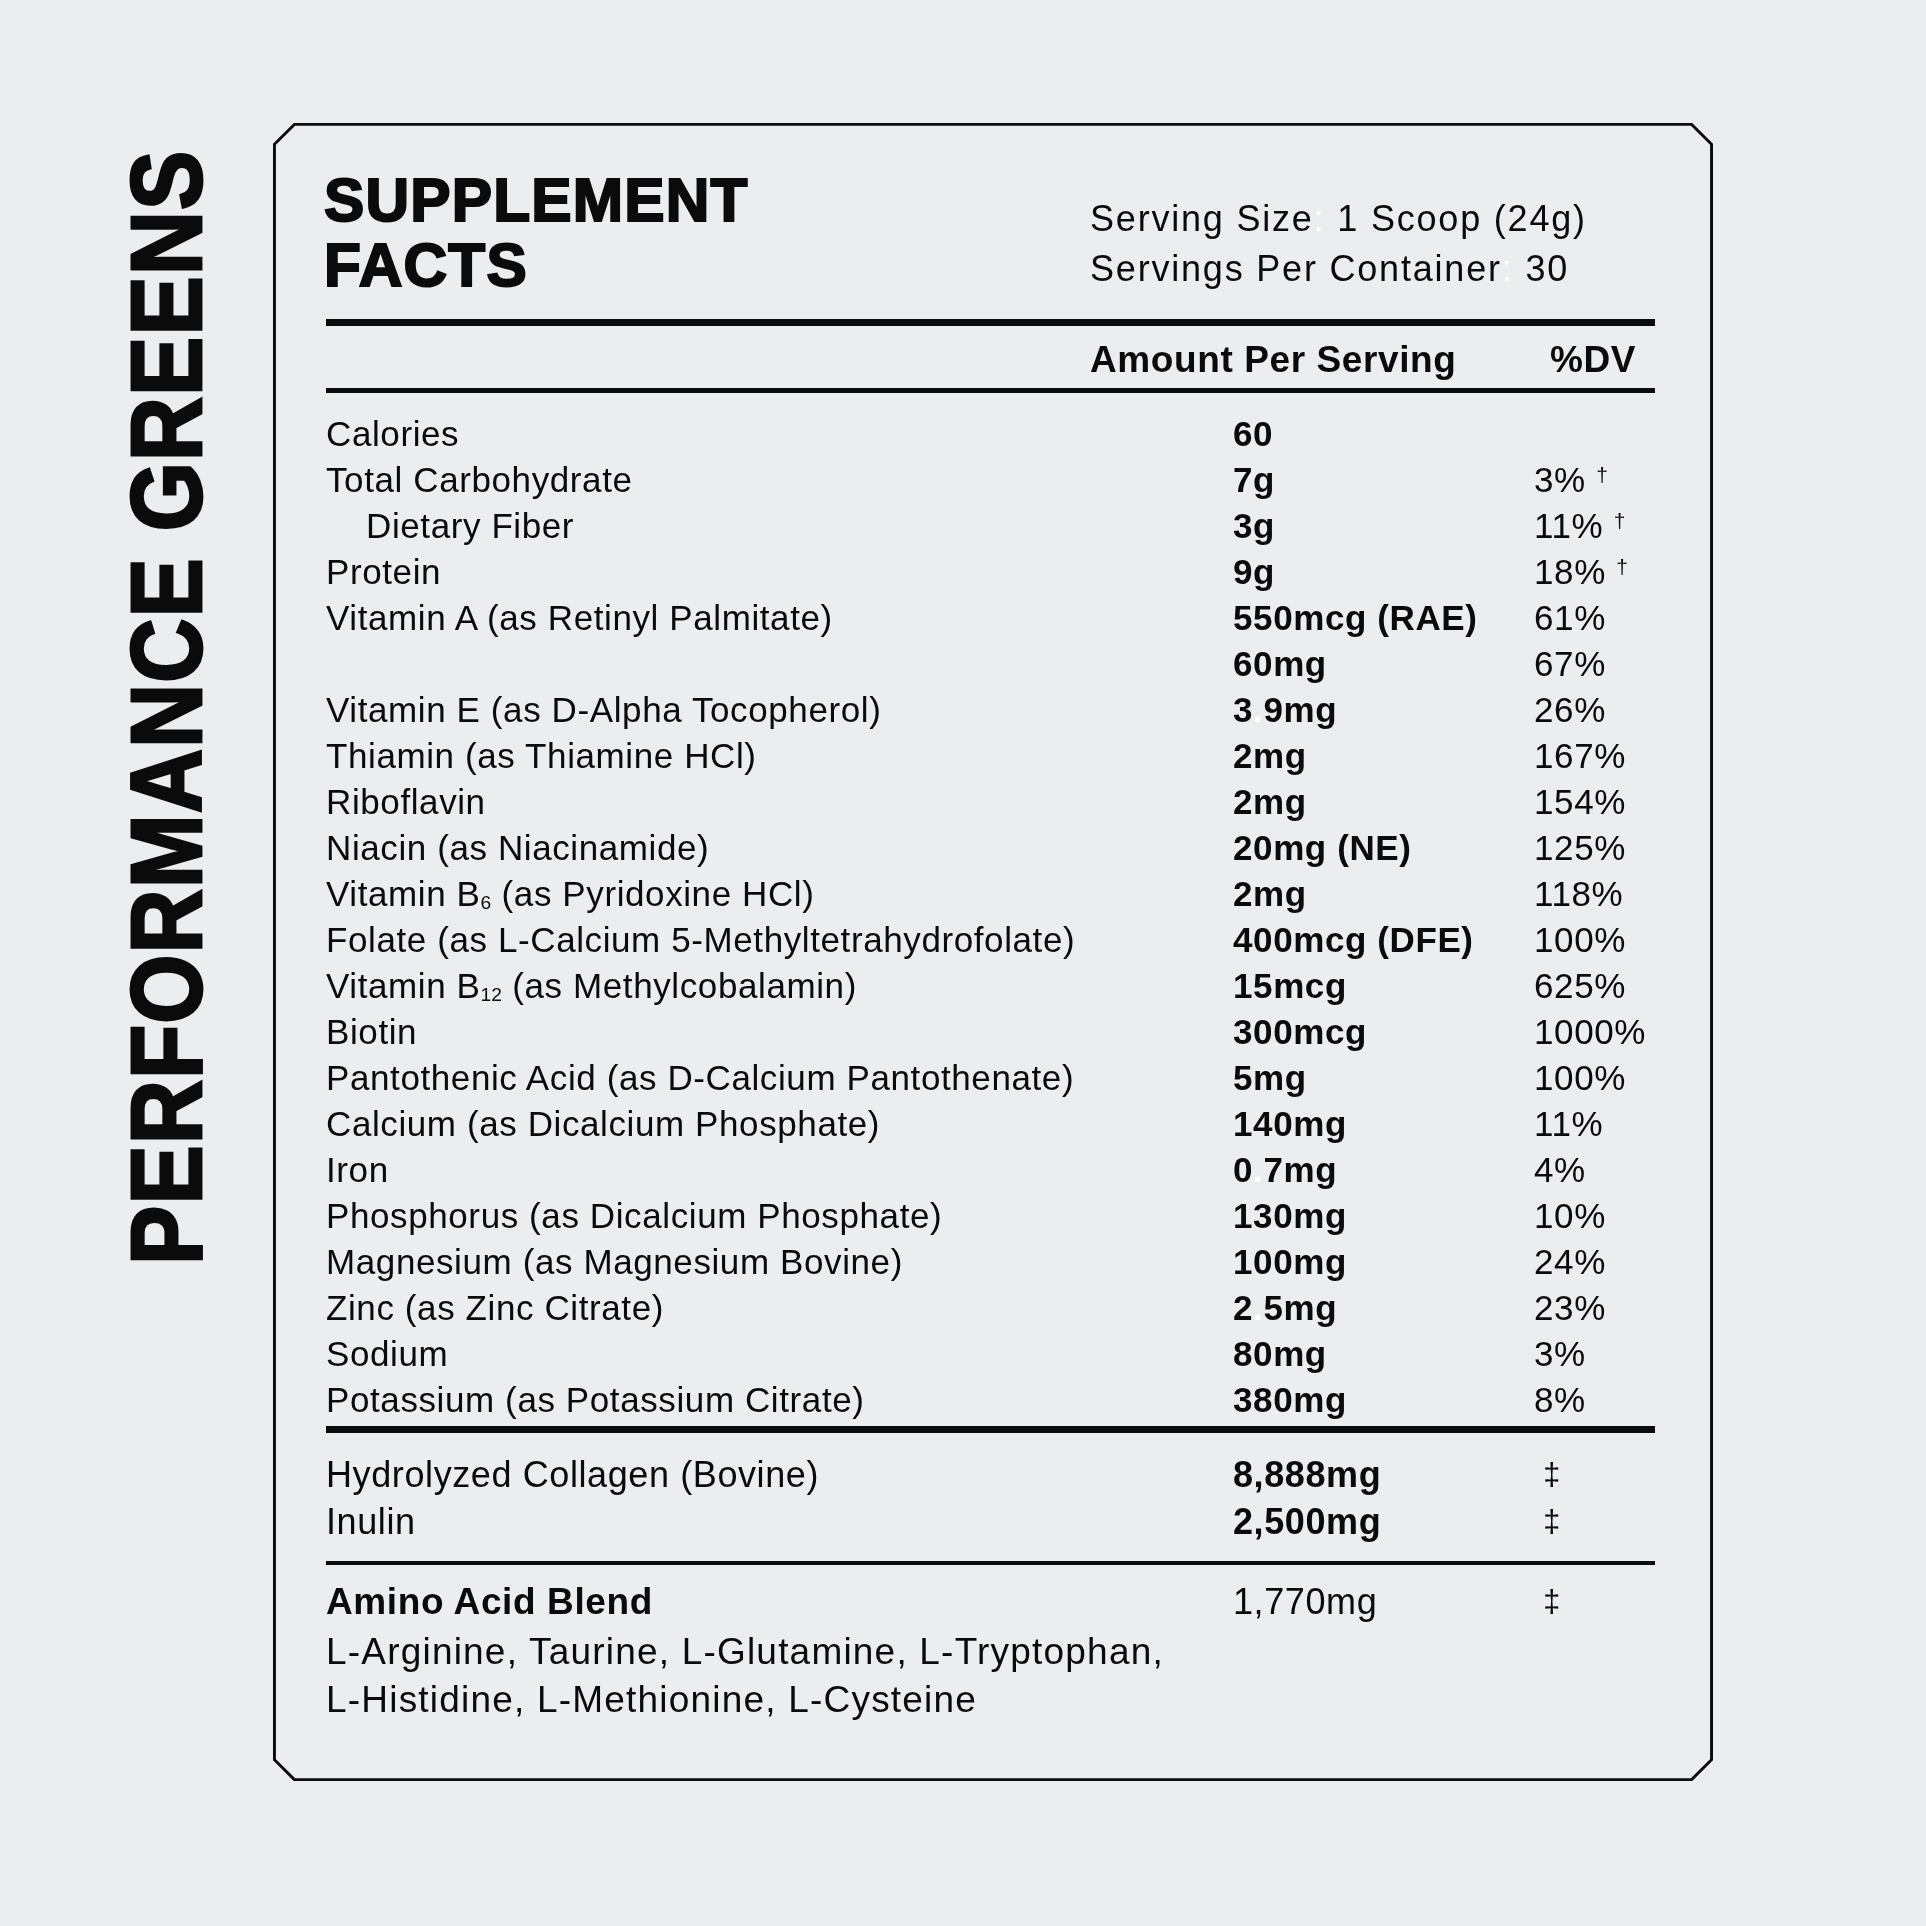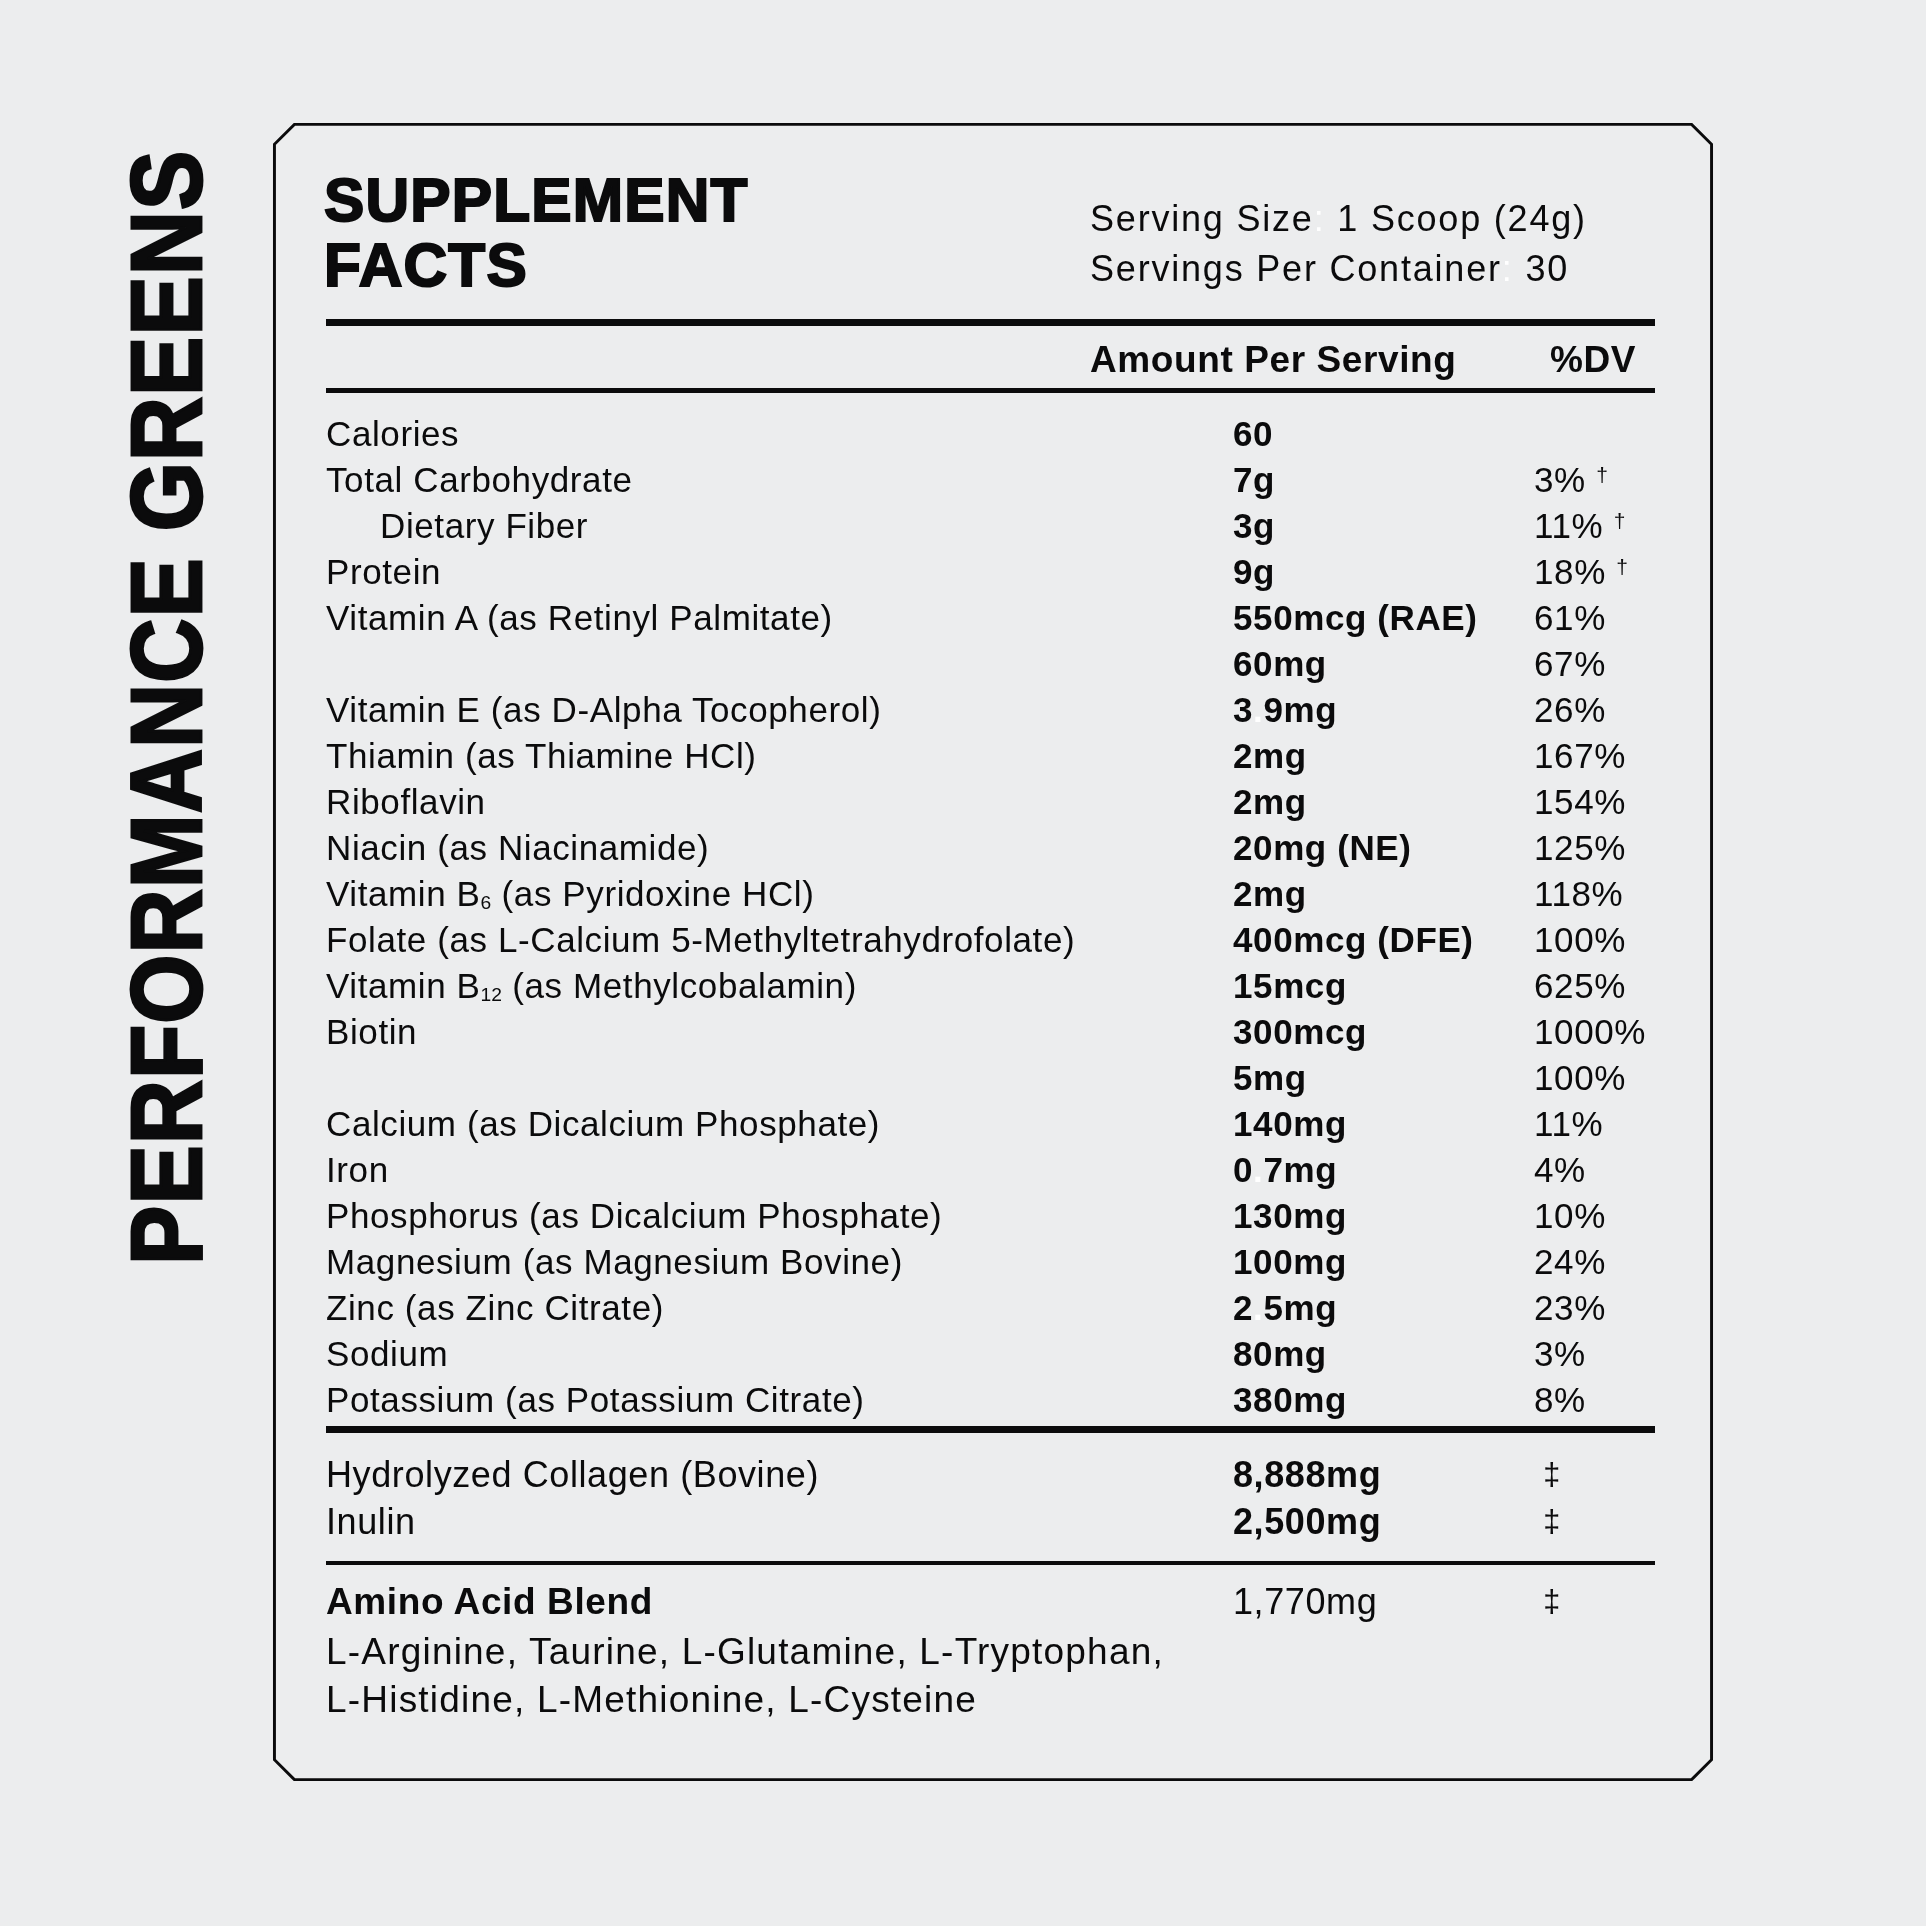--- a/index.html
+++ b/index.html
@@ -34,21 +34,21 @@
   
   #hdr-amount{position:absolute;left:1090px;top:339px;font-size:37px;font-weight:bold;letter-spacing:0.6px;}
   #hdr-dv{position:absolute;left:1534px;top:339px;font-size:37px;font-weight:bold;letter-spacing:0.6px;margin-left:16px;}
 
   
   #rows{position:absolute;left:326px;top:411px;width:1329px;text-align:right;}
   #sec2{position:absolute;left:326px;top:1451px;width:1329px;}
   .row{position:relative;height:46px;font-size:35px;line-height:46px;letter-spacing:0.6px;}
   #sec2 .row{height:47px;font-size:36px;line-height:47px;}
   .row .name{position:absolute;left:0;top:0;white-space:nowrap;}
-  .row .name.indent{left:54px;}
+  .row .name.indent{left:40px;}
   .row .amt{position:absolute;left:907px;top:0;white-space:nowrap;font-weight:bold;}
   .row .dv{position:absolute;left:1208px;top:0;white-space:nowrap;}
   sub.subsc{font-size:0.55em;vertical-align:baseline;position:relative;top:0.18em;letter-spacing:0;}
   .dagger{font-size:0.6em;position:relative;top:-0.5em;margin-left:0.5em;}
   #sec2 .dagger,.dd{font-size:0.85em;position:relative;top:-0.05em;margin-left:0.3em;}
 
   
   #blend-row{position:absolute;left:326px;top:1577px;width:1329px;height:49px;
              font-size:36px;line-height:49px;letter-spacing:0.6px;}
   #blend-row .name{font-weight:bold;font-size:37px;white-space:nowrap;}
@@ -154,20 +154,21 @@
     <span class="cell name"><span>Vitamin B</span><sub class="subsc">12</sub><span> (as Methylcobalamin)</span></span>
     <span class="cell amt wpunct">15mcg</span>
     <span class="cell dv"><span>625%</span><span class="dagger"></span></span>
   </div>
       <div class="row">
     <span class="cell name"><span>Biotin</span><sub class="subsc"></sub><span></span></span>
     <span class="cell amt wpunct">300mcg</span>
     <span class="cell dv"><span>1000%</span><span class="dagger"></span></span>
   </div>
       <div class="row">
+    <span class="cell name"><span>Pantothenic Acid (as D-Calcium Pantothenate)</span><sub class="subsc"></sub><span></span></span>
     <span class="cell amt wpunct">5mg</span>
     <span class="cell dv"><span>100%</span><span class="dagger"></span></span>
   </div>
       <div class="row">
     <span class="cell name"><span>Calcium (as Dicalcium Phosphate)</span><sub class="subsc"></sub><span></span></span>
     <span class="cell amt wpunct">140mg</span>
     <span class="cell dv"><span>11%</span><span class="dagger"></span></span>
   </div>
       <div class="row">
     <span class="cell name"><span>Iron</span><sub class="subsc"></sub><span></span></span>

